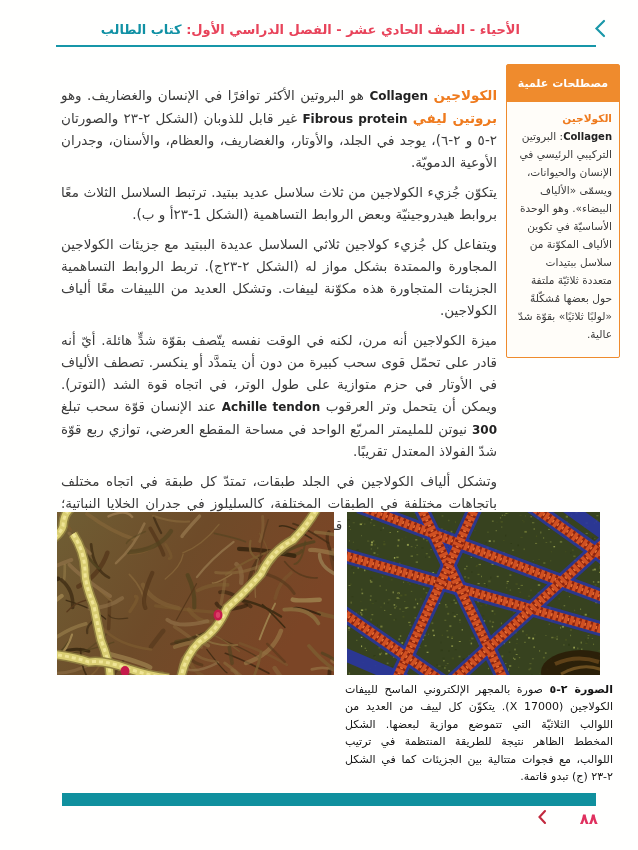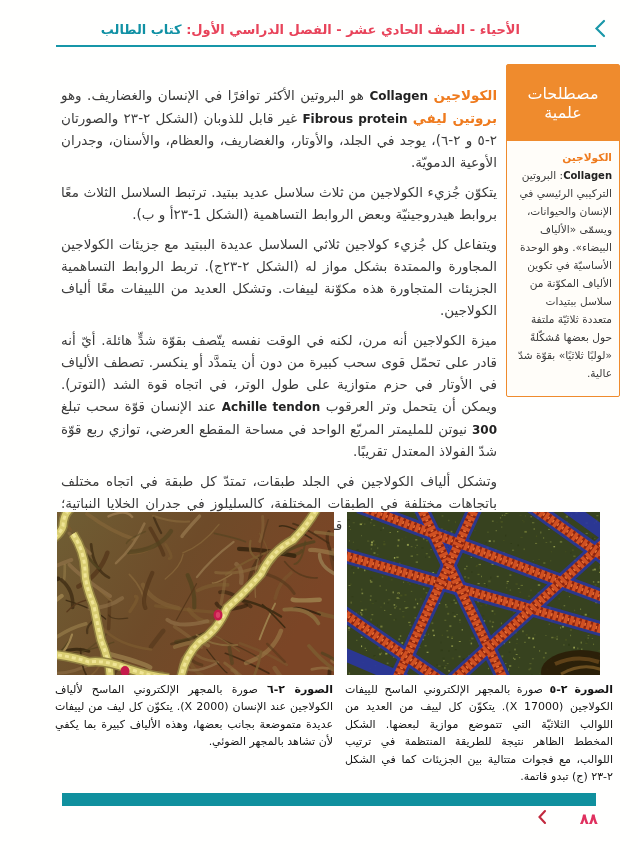--- a/index.html
+++ b/index.html
@@ -17,21 +17,21 @@
   .page-title{position:absolute;top:53px;right:141px;margin:0;color:#0b8fa3;font-size:17px;font-weight:bold;}
   .body-text{position:absolute;top:84px;right:141px;width:436px;font-size:13.5px;line-height:1.63;
              color:#3b3b3b;text-align:justify;}
   .body-text p{margin:0 0 8px;}
   .hl{color:#ef7b1e;font-weight:bold;}
   .en{font-weight:bold;font-size:12px;color:#222;}
 
   
   .sidebar{position:absolute;top:64px;right:18px;width:114px;border:1.5px solid #ef8b2d;
            border-radius:2px;background:#fffdf9;box-sizing:border-box;}
-  .sidebar-header{background:#ef8b2d;color:#fff;font-size:16px;font-weight:normal;text-align:center;padding:19px 3px;}
+  .sidebar-header{background:#ef8b2d;color:#fff;font-size:11px;font-weight:bold;text-align:center;padding:12px 3px;}
   .sidebar-body{padding:7px 7px 4px;font-size:10.6px;line-height:1.7;color:#3b3b3b;}
   .term{margin:0 0 10px;}
   .term-ar{color:#ef7b1e;font-weight:bold;}
   .term-en{font-weight:bold;font-size:10px;color:#222;}
 
   
   .photo{position:absolute;top:512px;line-height:0;}
   .photo-left{left:57px;}
   .photo-right{left:347px;}
   .caption{position:absolute;top:681px;margin:0;font-size:11px;line-height:1.58;color:#141414;
@@ -905,21 +905,20 @@
         <line x1="-8" y1="98" x2="96" y2="170" stroke="#ef7434" stroke-width="3" stroke-dasharray="1.6 4.2" opacity="0.9"></line>
         <line x1="182" y1="-8" x2="258" y2="46" stroke="#d05022" stroke-width="9"></line>
         <line x1="182" y1="-8" x2="258" y2="46" stroke="#8c2410" stroke-width="9" stroke-dasharray="2.4 3.4"></line>
         <line x1="182" y1="-8" x2="258" y2="46" stroke="#ef7434" stroke-width="3" stroke-dasharray="1.6 4.2" opacity="0.9"></line>
         <ellipse cx="234" cy="160" rx="40" ry="22" fill="#2a1d07" opacity="0.9"></ellipse>
         <path d="M208,152 Q230,142 252,150" stroke="#6b4a1d" stroke-width="4" fill="none" opacity="0.8"></path>
         <path d="M214,162 Q236,150 255,158" stroke="#7c5a26" stroke-width="3" fill="none" opacity="0.8"></path>
       </svg>
   </div>
 
-  <p class="caption caption-left"><span class="cap-label">الصورة ٢-٦</span><span> صورة بالمجهر الإلكتروني الماسح لألياف الكولاجين عند الإنسان (X 2000). يتكوّن كل ليف من لييفات عديدة متموضعة بجانب بعضها، وهذه الألياف كبيرة بما يكفي لأن تشاهد بالمجهر الضوئي.</span></p>
   <p class="caption caption-right"><span class="cap-label">الصورة ٢-٥</span><span> صورة بالمجهر الإلكتروني الماسح للييفات الكولاجين (X 17000). يتكوّن كل لييف من العديد من اللوالب الثلاثيّة التي تتموضع موازية لبعضها. الشكل المخطط الظاهر نتيجة للطريقة المنتظمة في ترتيب اللوالب، مع فجوات متتالية بين الجزيئات كما في الشكل ٢-٢٣ (ج) تبدو قاتمة.</span></p>
 
   <div class="footer-bar"></div>
   <div class="footer-page">
     <span class="page-num">٨٨</span>
     <span>
       <svg width="10" height="16" viewBox="0 0 10 16">
           <path d="M8,2 L2.5,8 L8,14" stroke="#c2293e" stroke-width="2.1" fill="none" stroke-linecap="round"></path>
         </svg>
     </span>

